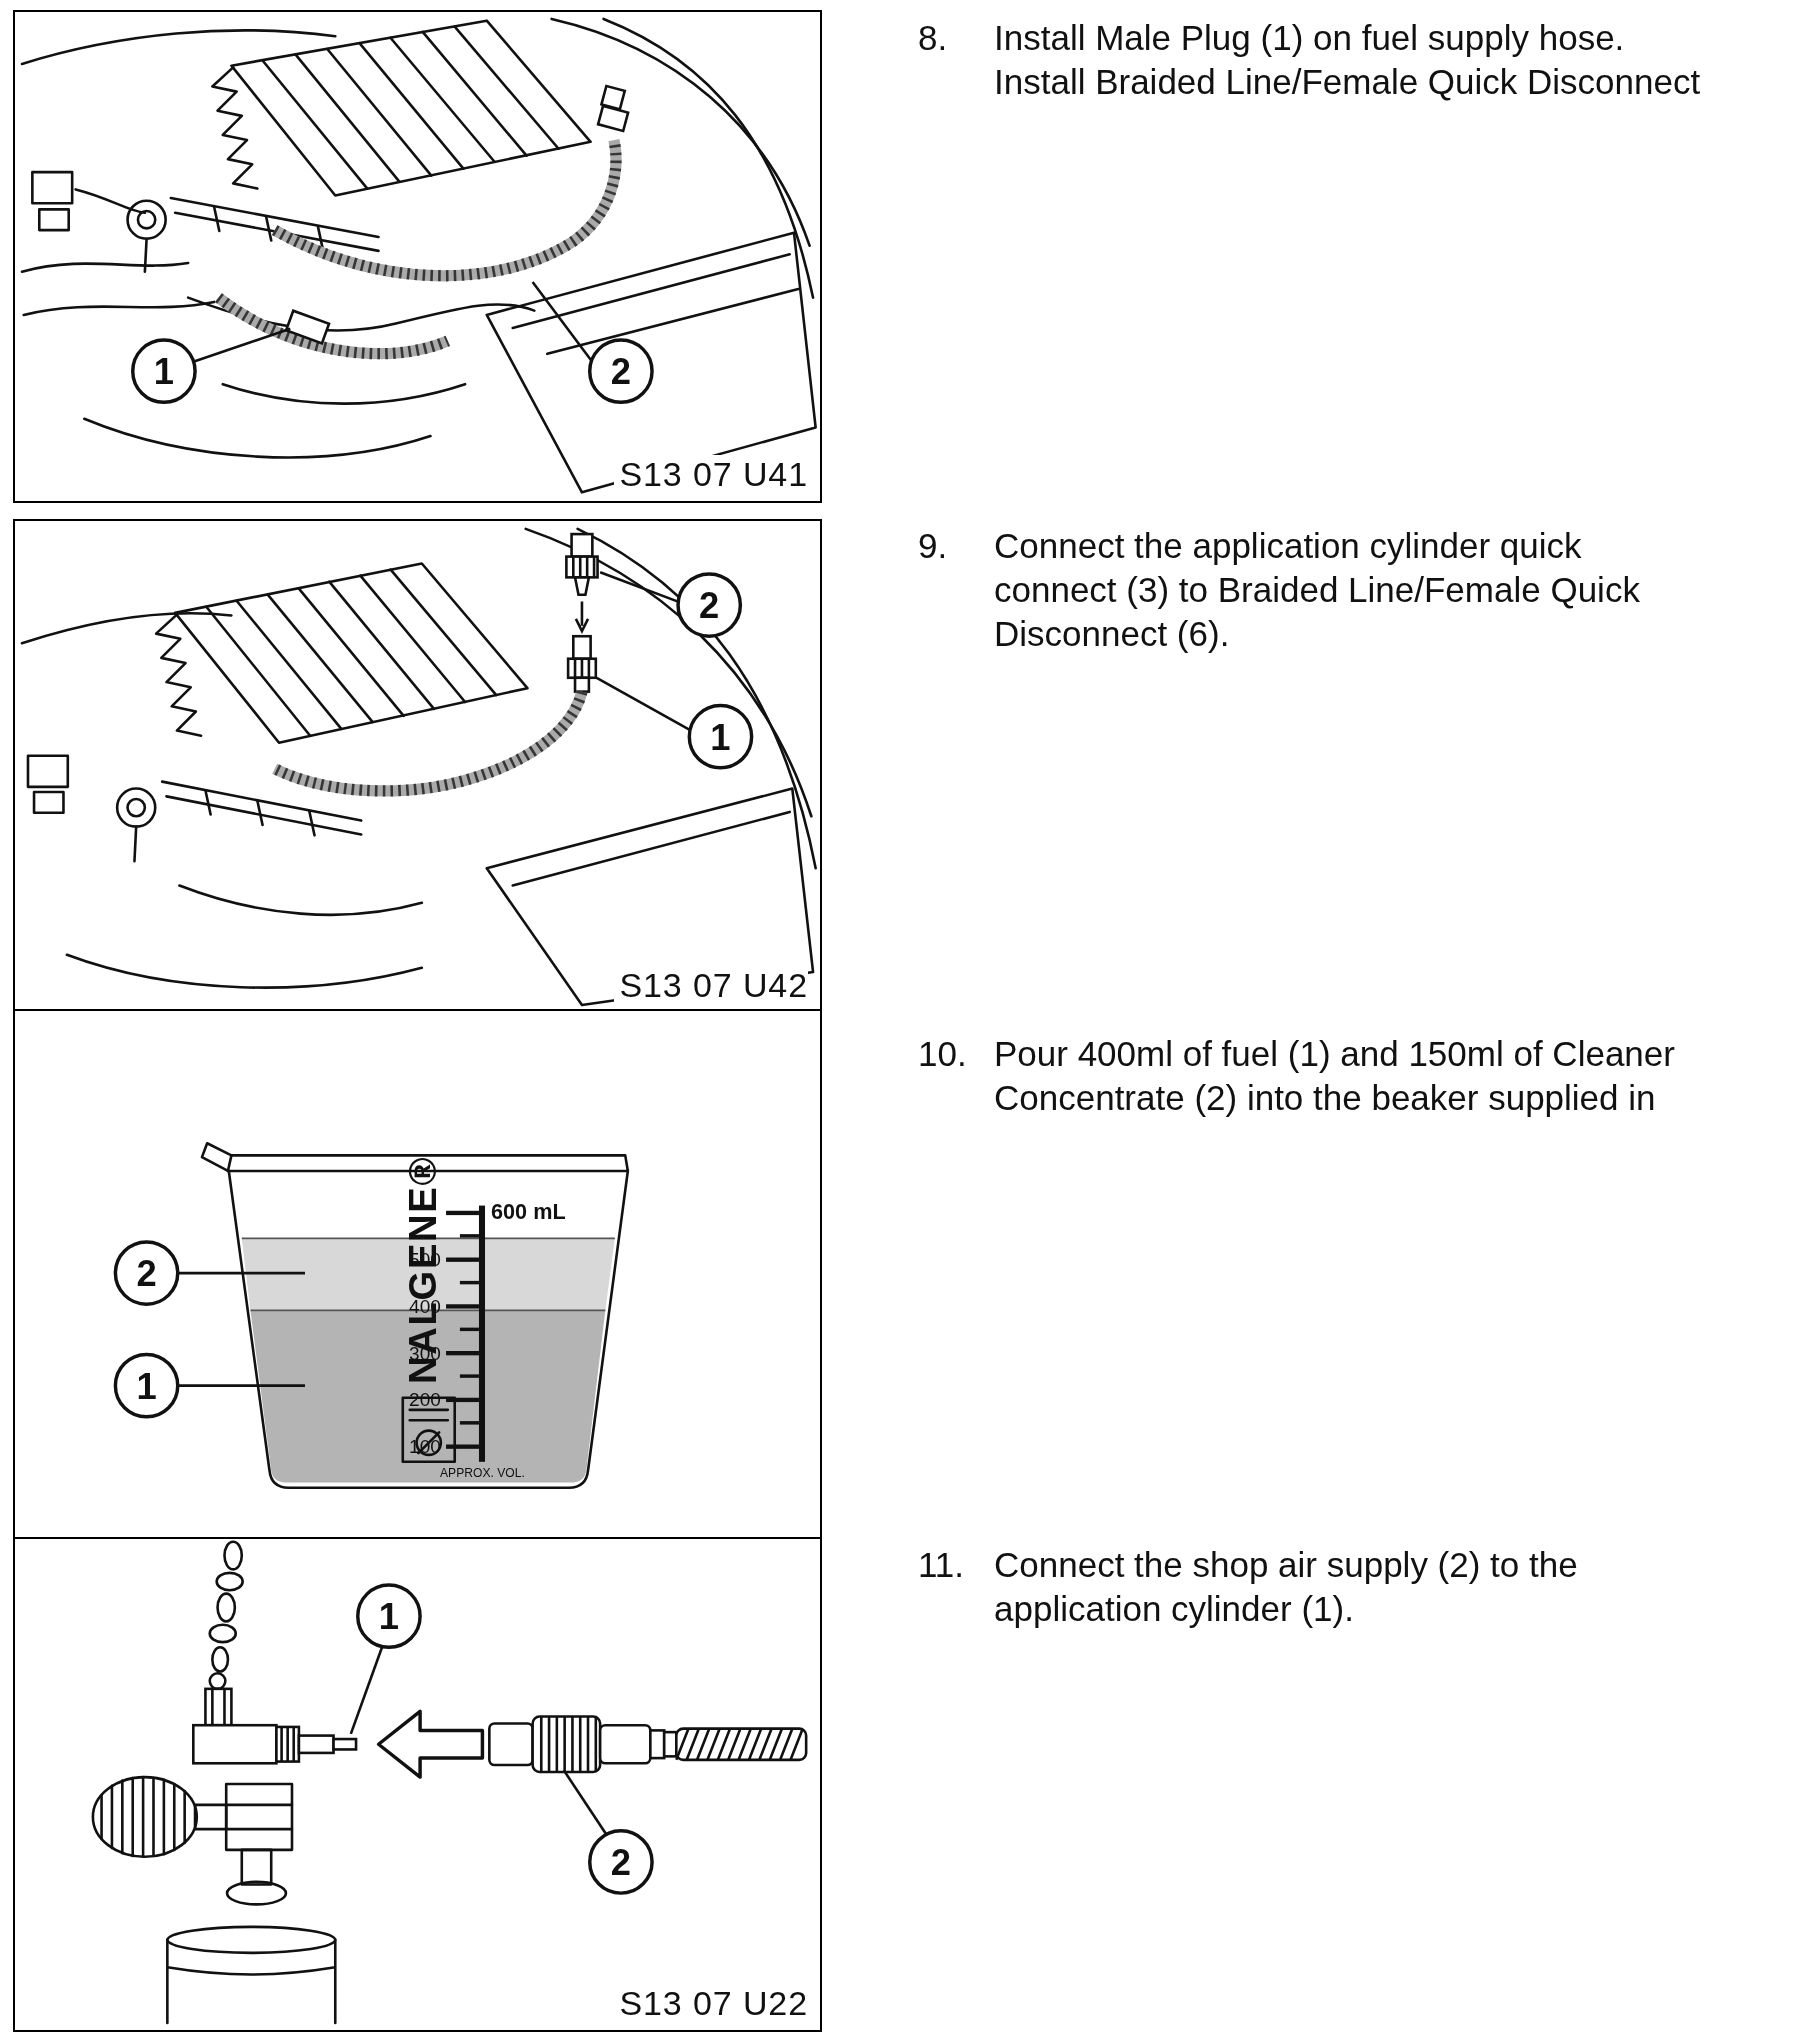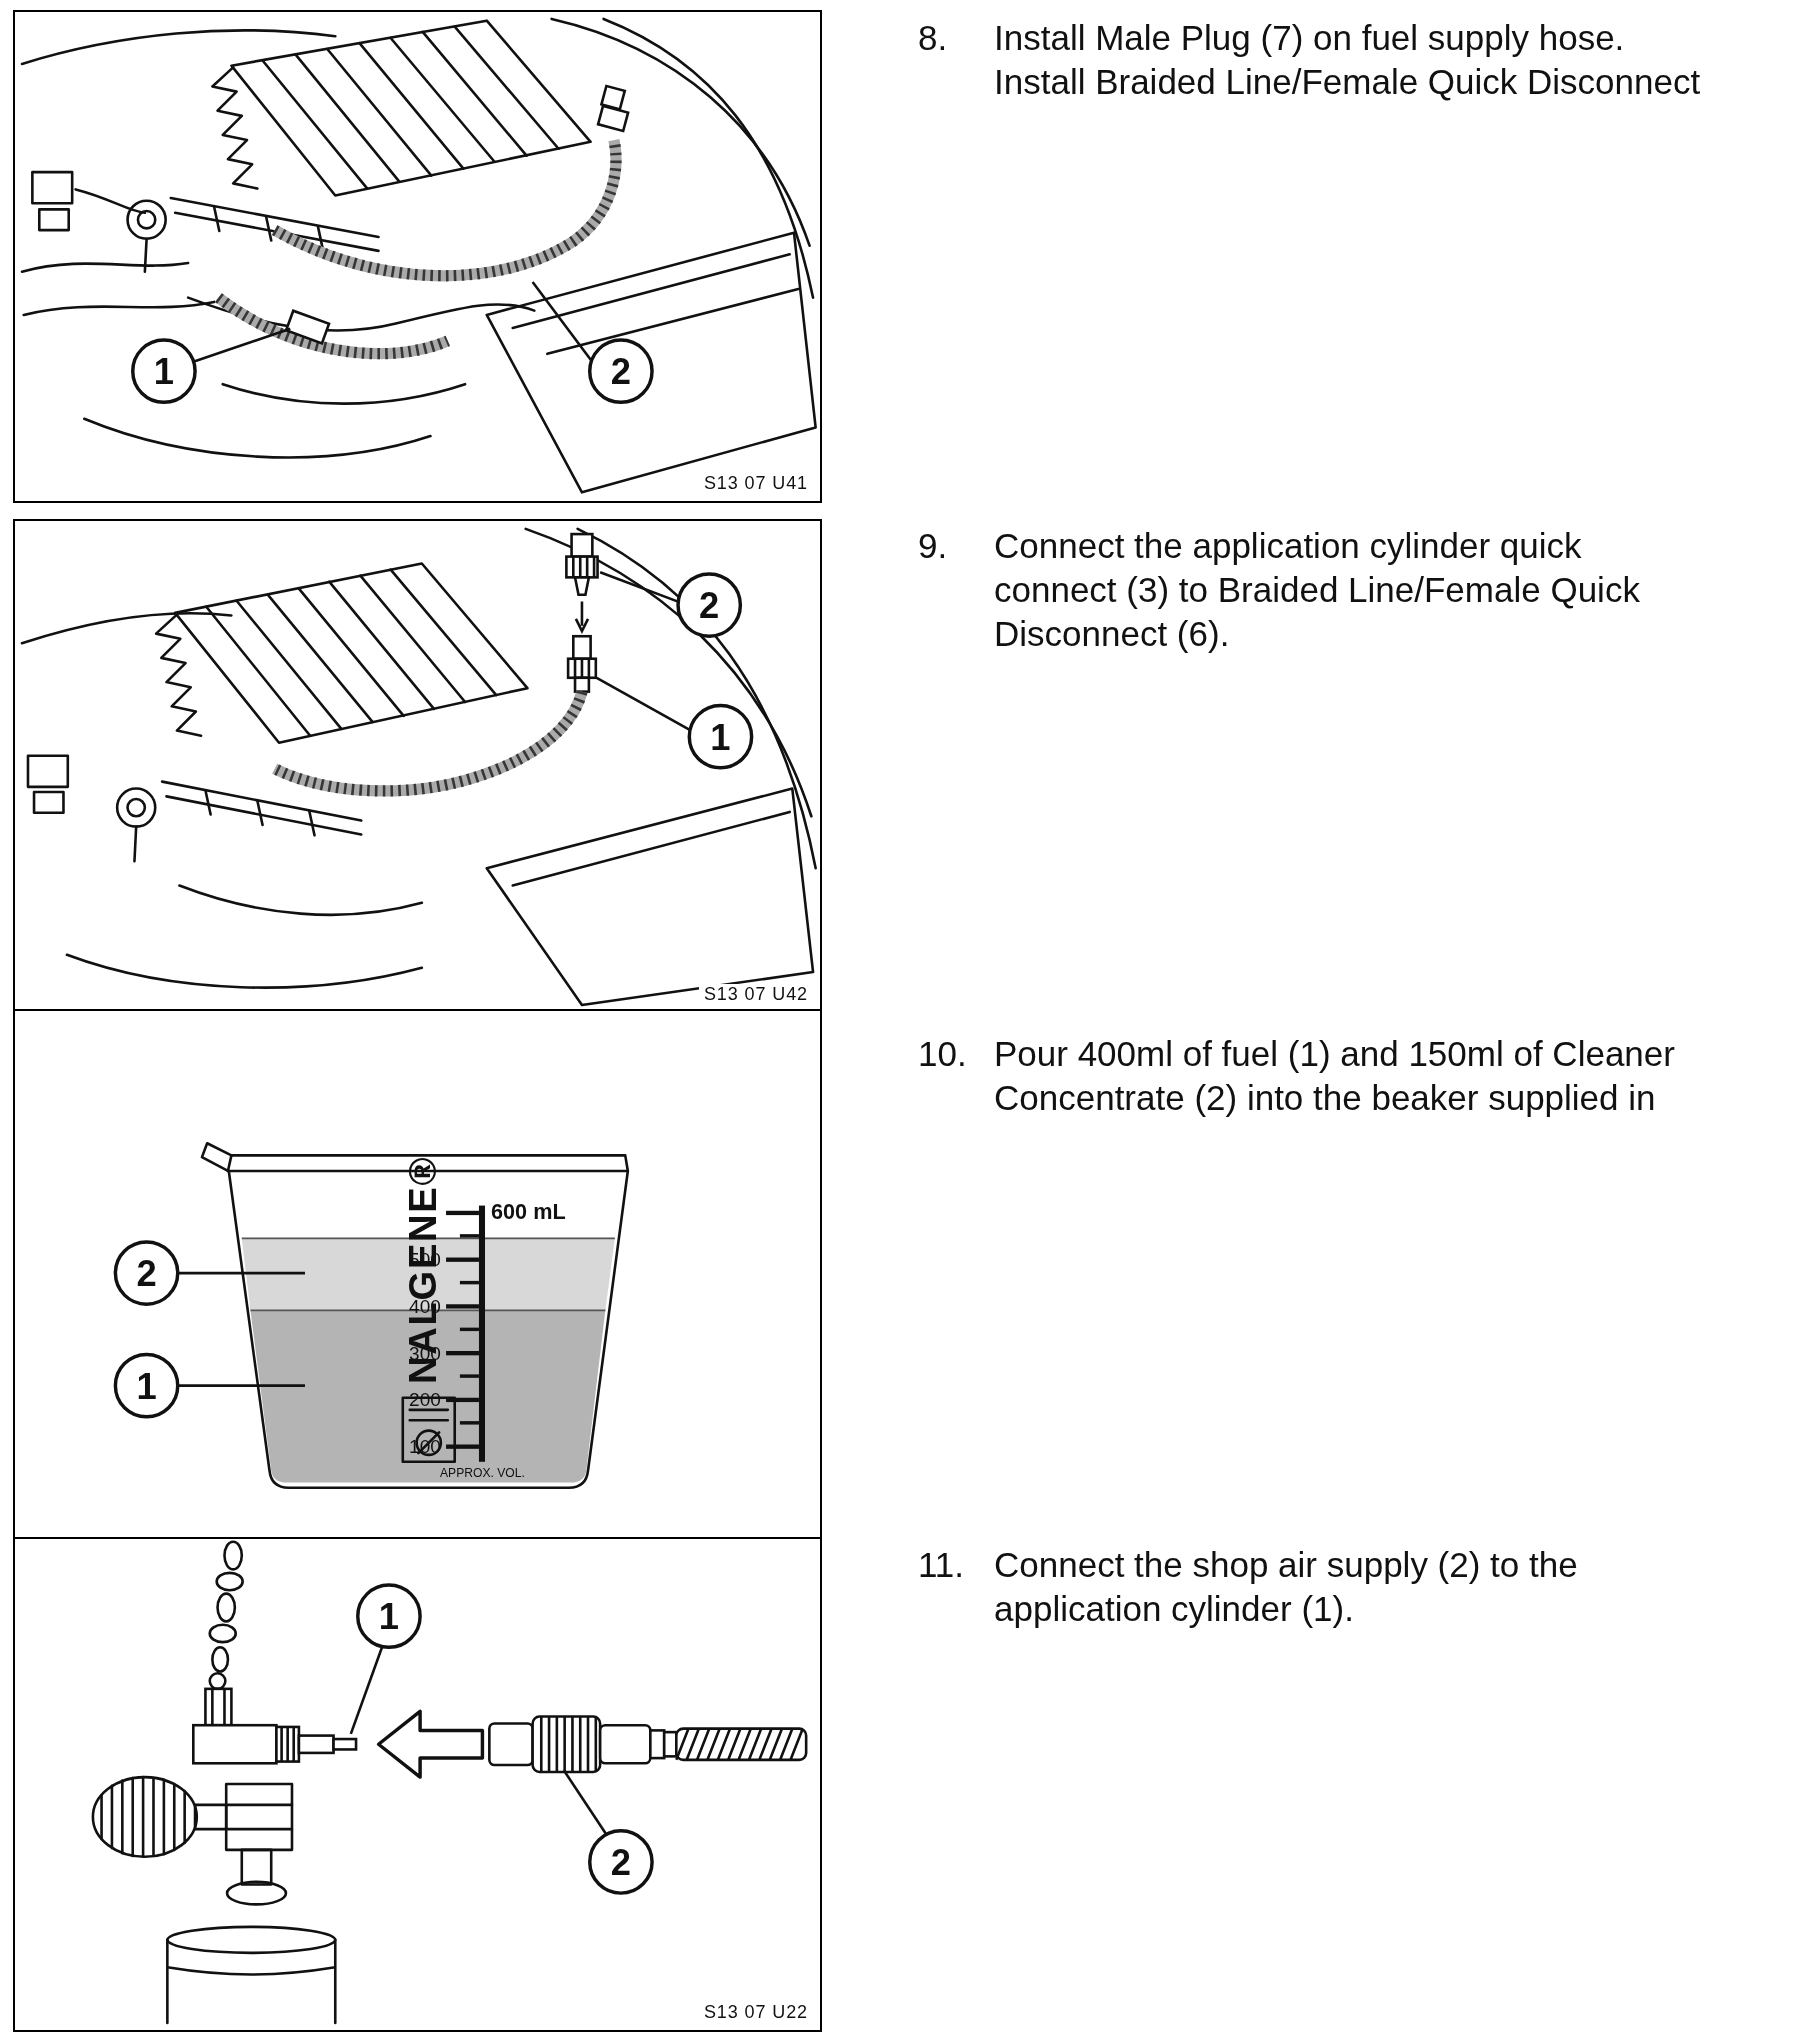--- a/index.html
+++ b/index.html
@@ -13,21 +13,21 @@
     border:2.6px solid #000;background:#fff;box-sizing:border-box;
     overflow:hidden;
   }
   #fig1{top:10.4px;height:493px}
   #fig2{top:519px;height:495px}
   #fig3{top:1009px;height:581px}
   #fig4{top:1537px;height:495px}
   .figure-box svg{display:block;width:100%;height:100%;}
   .caption{
     position:absolute;right:12px;bottom:7px;
-    font-size:18px;letter-spacing:0.9px;color:#111;background:#fff;padding-left:5.2px;
+    font-size:34px;letter-spacing:0.9px;color:#111;background:#fff;padding-left:5.2px;
   }
   .step{
     position:absolute;left:918px;width:892px;
     display:flex;align-items:flex-start;
     font-size:35px;line-height:44px;color:#111;
   }
   .step .num{width:76px;flex:0 0 auto;}
   .step .lines{flex:1;}
   #step8{top:15.6px}
   #step9{top:524px}
@@ -256,21 +256,21 @@
       <circle class="callout-circle" cx="700" cy="372" r="36"></circle>
       <text class="callout-text" x="700" y="387" text-anchor="middle">2</text>
     </g>
   </svg>
   <div class="caption">S13 07 U22</div>
 </div>
 
 <div class="step" id="step8">
   <div class="num">8.</div>
   <div class="lines">
-    <div>Install Male Plug (7) on fuel supply hose.</div>
+    <div>Install Male Plug (1) on fuel supply hose.</div>
     <div>Install Braided Line/Female Quick Disconnect</div>
   </div>
 </div>
 
 <div class="step" id="step9">
   <div class="num">9.</div>
   <div class="lines">
     <div>Connect the application cylinder quick</div>
     <div>connect (3) to Braided Line/Female Quick</div>
     <div>Disconnect (6).</div>

